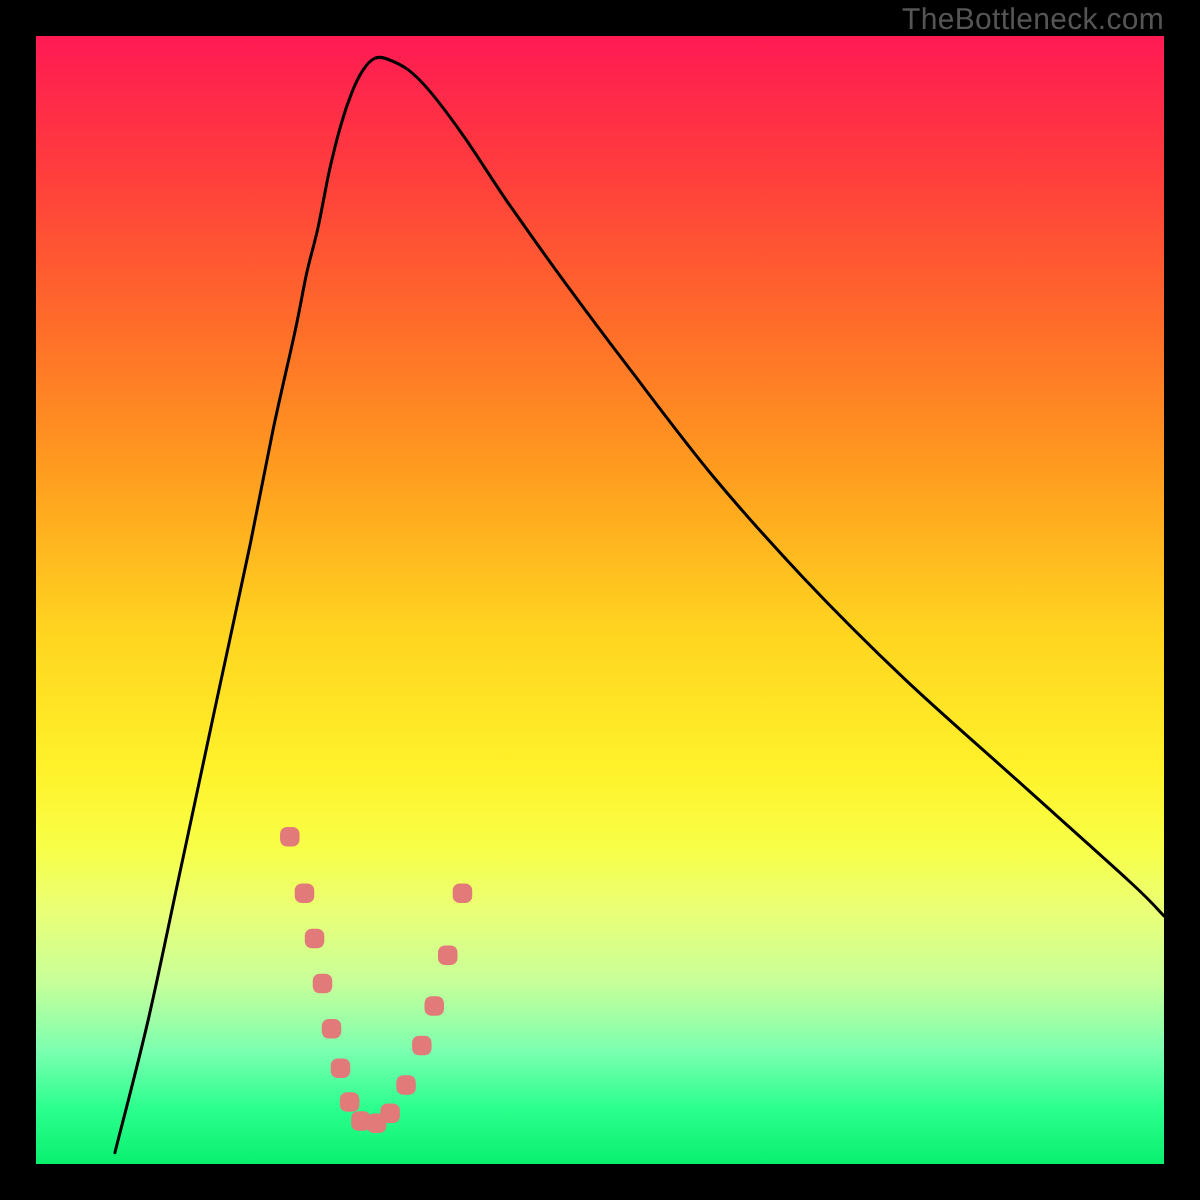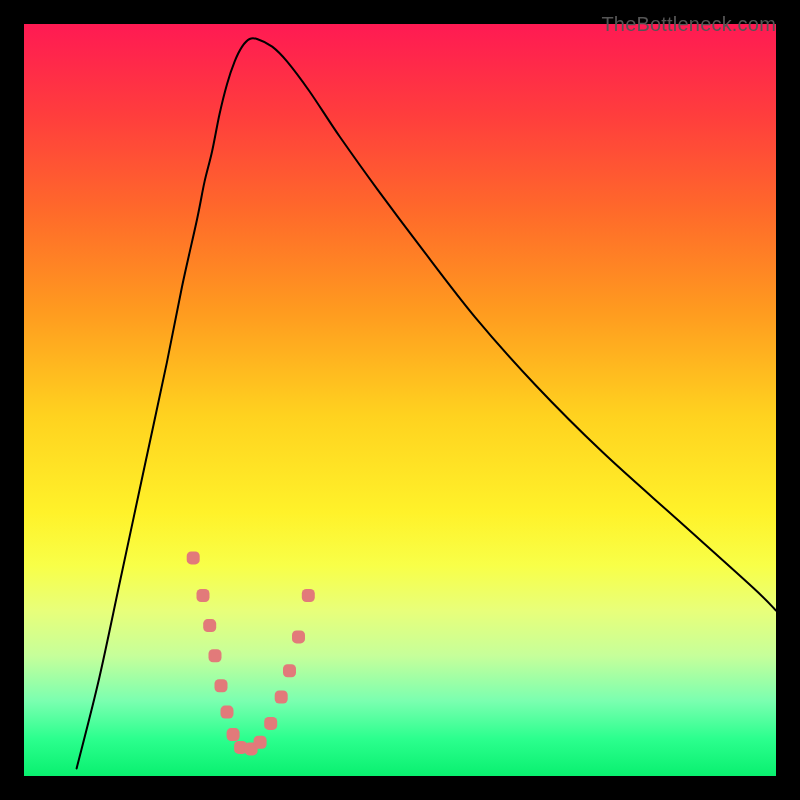--- a/index.html
+++ b/index.html
@@ -34,21 +34,20 @@
   }
   .watermark {
     position: absolute;
     top: 2px;
     right: 24px;
     color: #555555;
     font-size: 20px;
     letter-spacing: 0.2px;
     font-weight: 400;
     z-index: 5;
-    margin-top: 11px;
   }
   svg.plot {
     position: absolute;
     left: 0;
     top: 0;
     width: 752px;
     height: 752px;
   }
   .curve {
     fill: none;

